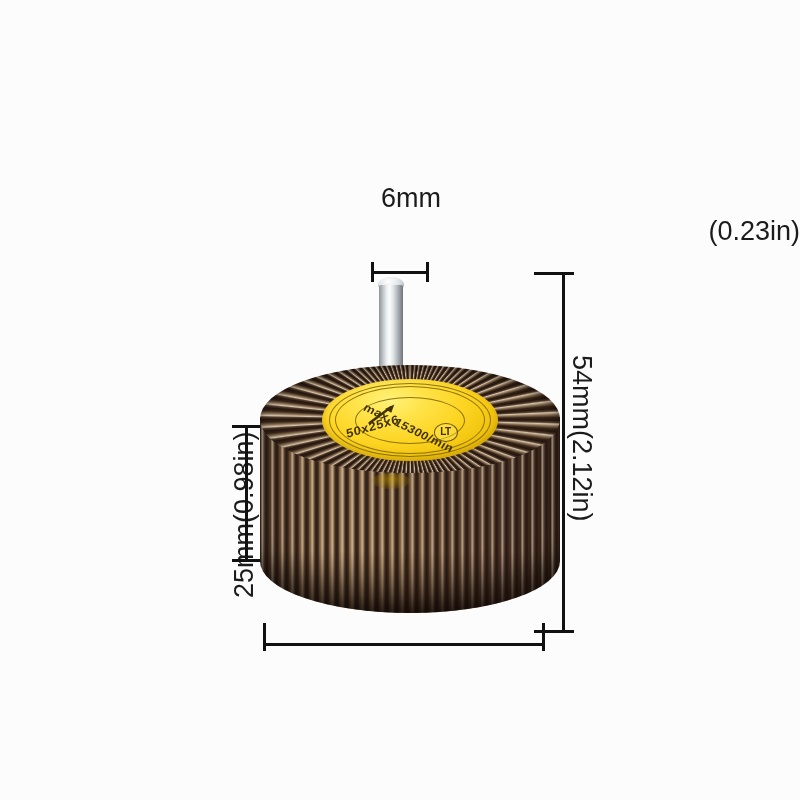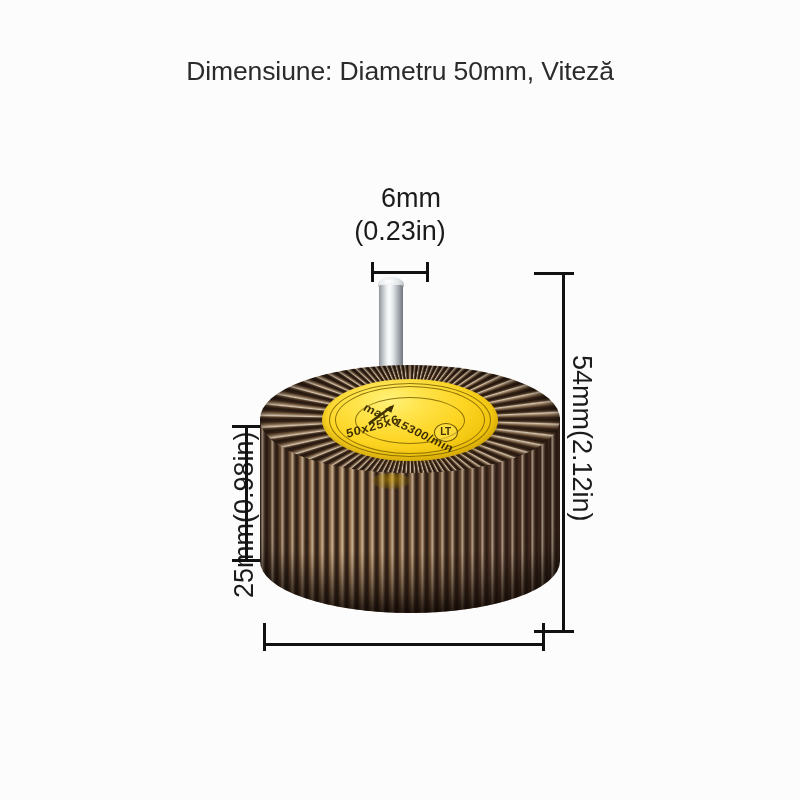--- a/index.html
+++ b/index.html
@@ -47,21 +47,21 @@
     white-space: nowrap;
   }
 
   #dim-top-label {
     left: 0;
     top: 182px;
     width: 800px;
     text-align: center;
   }
   #dim-top-label .l1 { display:block;margin-left:22px; }
-  #dim-top-label .l2 { display:block; }
+  #dim-top-label .l2 { display:block;text-align:right; }
 
   #dim-left-label {
     left: 0px;
     top: 0px;
     transform-origin: 0 0;
     transform: translate(228px, 598px) rotate(-90deg);
   }
 
   #dim-right-label {
     left: 0px;
@@ -326,21 +326,20 @@
     border-radius: 50%;
     background: radial-gradient(ellipse at 50% 40%, rgba(200,160,0,0.55) 0%, rgba(160,125,0,0.25) 60%, rgba(160,125,0,0) 100%);
   }
 </style>
 </head>
 <body style="background: rgb(252, 252, 252);">
 
 <div id="stage">
 
   <div class="title-block">
-    <span class="title-line">Dimensiune: Diametru 50mm, Viteză</span>
   </div>
 
   <div class="dim-text" id="dim-top-label">
     <span class="l1">6mm</span>
     <span class="l2">(0.23in)</span>
   </div>
   <div class="rule-h" id="rule-top"></div>
   <div class="cap-v" id="rule-top-capL"></div>
   <div class="cap-v" id="rule-top-capR"></div>
 

